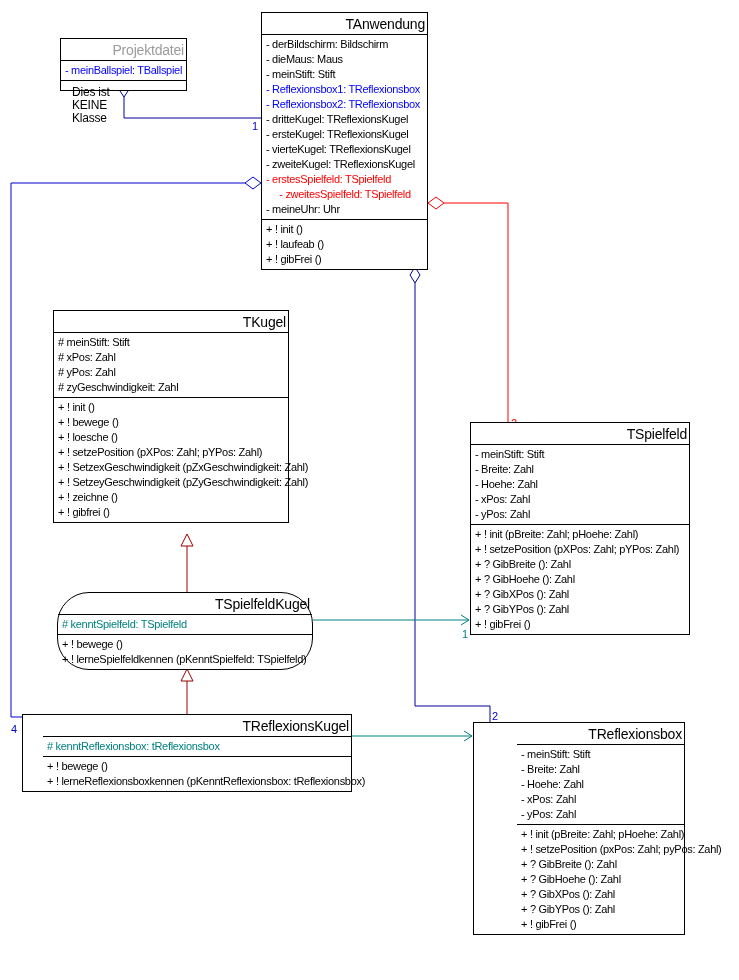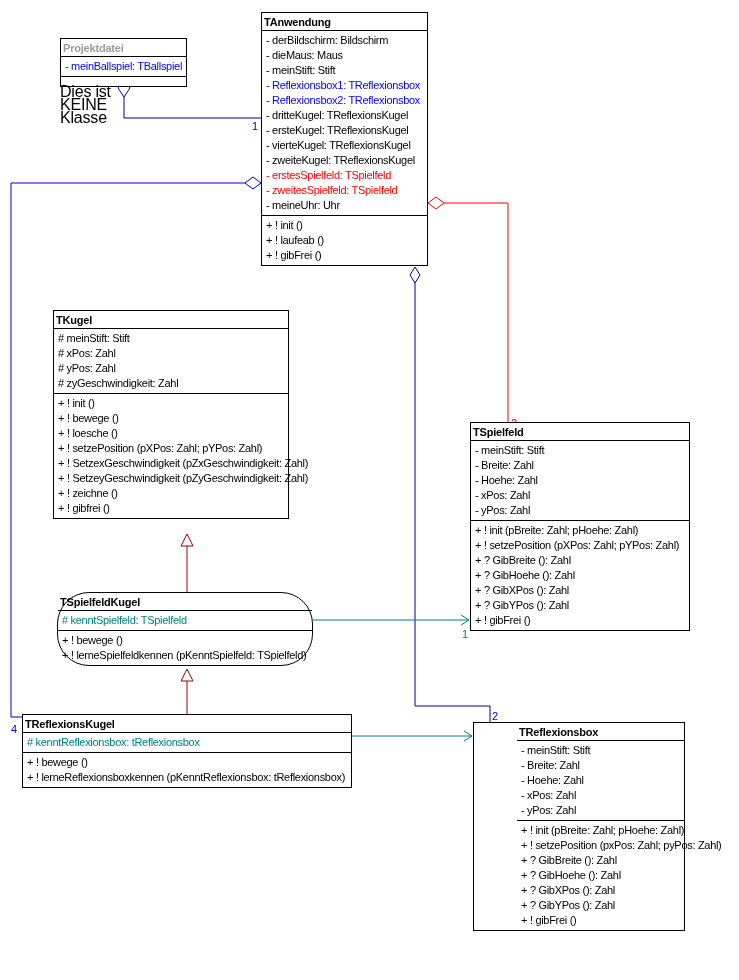--- a/index.html
+++ b/index.html
@@ -1,27 +1,27 @@
 <!DOCTYPE html>
 <html><head>
 <meta charset="utf-8">
 <style>
   html,body{margin:0;padding:0;background:#ffffff;}
   #canvas{position:relative;width:739px;height:980px;background:#ffffff;
           font-family:"Liberation Sans",sans-serif;overflow:hidden;}
   #wires{position:absolute;left:0;top:0;width:739px;height:980px;z-index:1;}
   .uml-box{position:absolute;z-index:2;background:#ffffff;border:1px solid #000000;
            box-sizing:border-box;}
-  .uml-title{font-weight:bold;font-size:11px;text-align:left;padding:3px 2px 2px 2px;
+  .uml-title{font-weight:normal;font-size:14px;text-align:right;padding:3px 2px 2px 2px;
              color:#000;letter-spacing:-0.2px;}
   .uml-section{border-top:1px solid #000000;padding:2px 0 2px 0;min-height:5px;}
   .row{font-size:11px;line-height:15px;padding:0 3px 0 4px;white-space:nowrap;
        letter-spacing:-0.3px;color:#000;}
-  .note{position:absolute;z-index:2;font-size:16px;line-height:12px;color:#000;
-        letter-spacing:-0.2px;}
+  .note{position:absolute;z-index:2;font-size:12px;line-height:12px;color:#000;
+        letter-spacing:-0.2px;margin-left:12px;}
   .note div{margin-bottom:1px;}
   text{font-family:"Liberation Sans",sans-serif;font-size:11px;}
 </style>
 </head>
 <body>
 
 <div id="canvas">
 
   <svg id="wires" viewBox="0 0 739 980">
 
@@ -92,21 +92,21 @@
         <div class="row">- derBildschirm: Bildschirm</div>
         <div class="row">- dieMaus: Maus</div>
         <div class="row">- meinStift: Stift</div>
         <div class="row" style="color: rgb(0, 0, 255);">- Reflexionsbox1: TReflexionsbox</div>
         <div class="row" style="color: rgb(0, 0, 255);">- Reflexionsbox2: TReflexionsbox</div>
         <div class="row">- dritteKugel: TReflexionsKugel</div>
         <div class="row">- ersteKugel: TReflexionsKugel</div>
         <div class="row">- vierteKugel: TReflexionsKugel</div>
         <div class="row">- zweiteKugel: TReflexionsKugel</div>
         <div class="row" style="color: rgb(255, 0, 0);">- erstesSpielfeld: TSpielfeld</div>
-        <div class="row" style="color: rgb(255, 0, 0);">- zweitesSpielfeld: TSpielfeld</div>
+        <div class="row" style="color: rgb(255, 0, 0); text-align: center;">- zweitesSpielfeld: TSpielfeld</div>
         <div class="row">- meineUhr: Uhr</div>
       </div>
     <div class="uml-section">
         <div class="row">+ ! init ()</div>
         <div class="row">+ ! laufeab ()</div>
         <div class="row">+ ! gibFrei ()</div>
       </div>
   </div>
 
   <div class="uml-box" id="box-tkugel" style="left:53px;top:310px;width:236px;">
@@ -133,21 +133,21 @@
     <div class="uml-title">TSpielfeldKugel</div>
     <div class="uml-section">
         <div class="row" style="color: rgb(0, 128, 128);"># kenntSpielfeld: TSpielfeld</div>
       </div>
     <div class="uml-section">
         <div class="row">+ ! bewege ()</div>
         <div class="row">+ ! lerneSpielfeldkennen (pKenntSpielfeld: TSpielfeld)</div>
       </div>
   </div>
 
-  <div class="uml-box" id="box-treflexionskugel" style="left:22px;top:714px;width:330px;">
+  <div class="uml-box" id="box-treflexionskugel" style="left:22px;top:714px;width:330px;padding-left:20px;">
     <div class="uml-title">TReflexionsKugel</div>
     <div class="uml-section">
         <div class="row" style="color: rgb(0, 128, 128);"># kenntReflexionsbox: tReflexionsbox</div>
       </div>
     <div class="uml-section">
         <div class="row">+ ! bewege ()</div>
         <div class="row">+ ! lerneReflexionsboxkennen (pKenntReflexionsbox: tReflexionsbox)</div>
       </div>
   </div>
 

